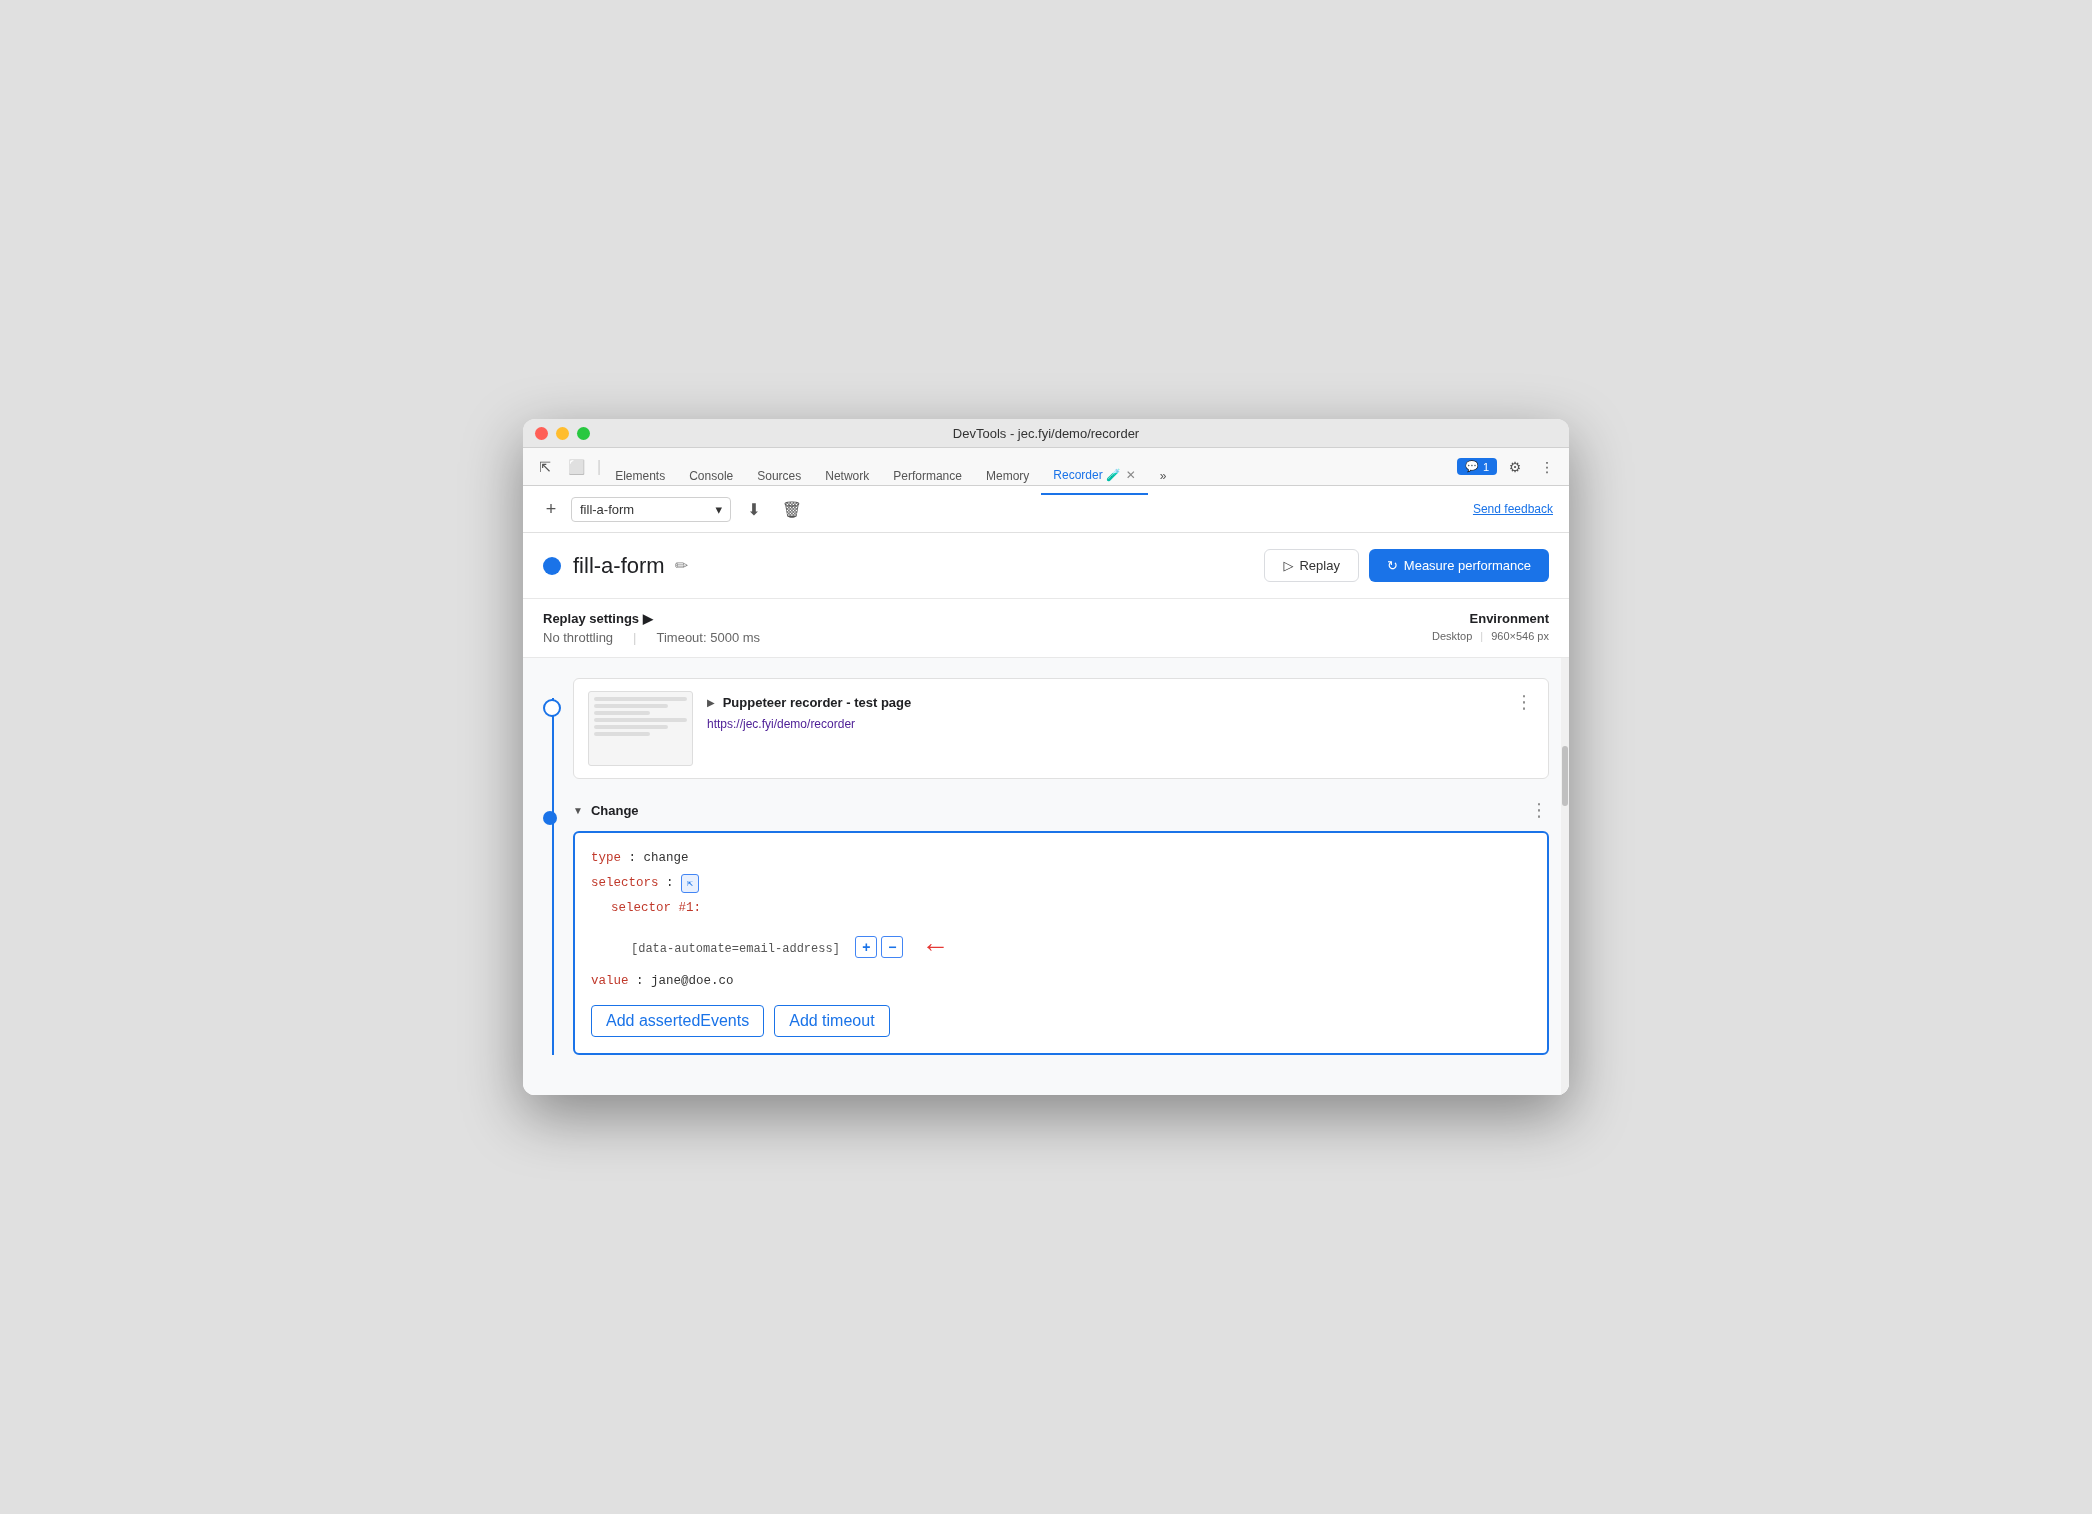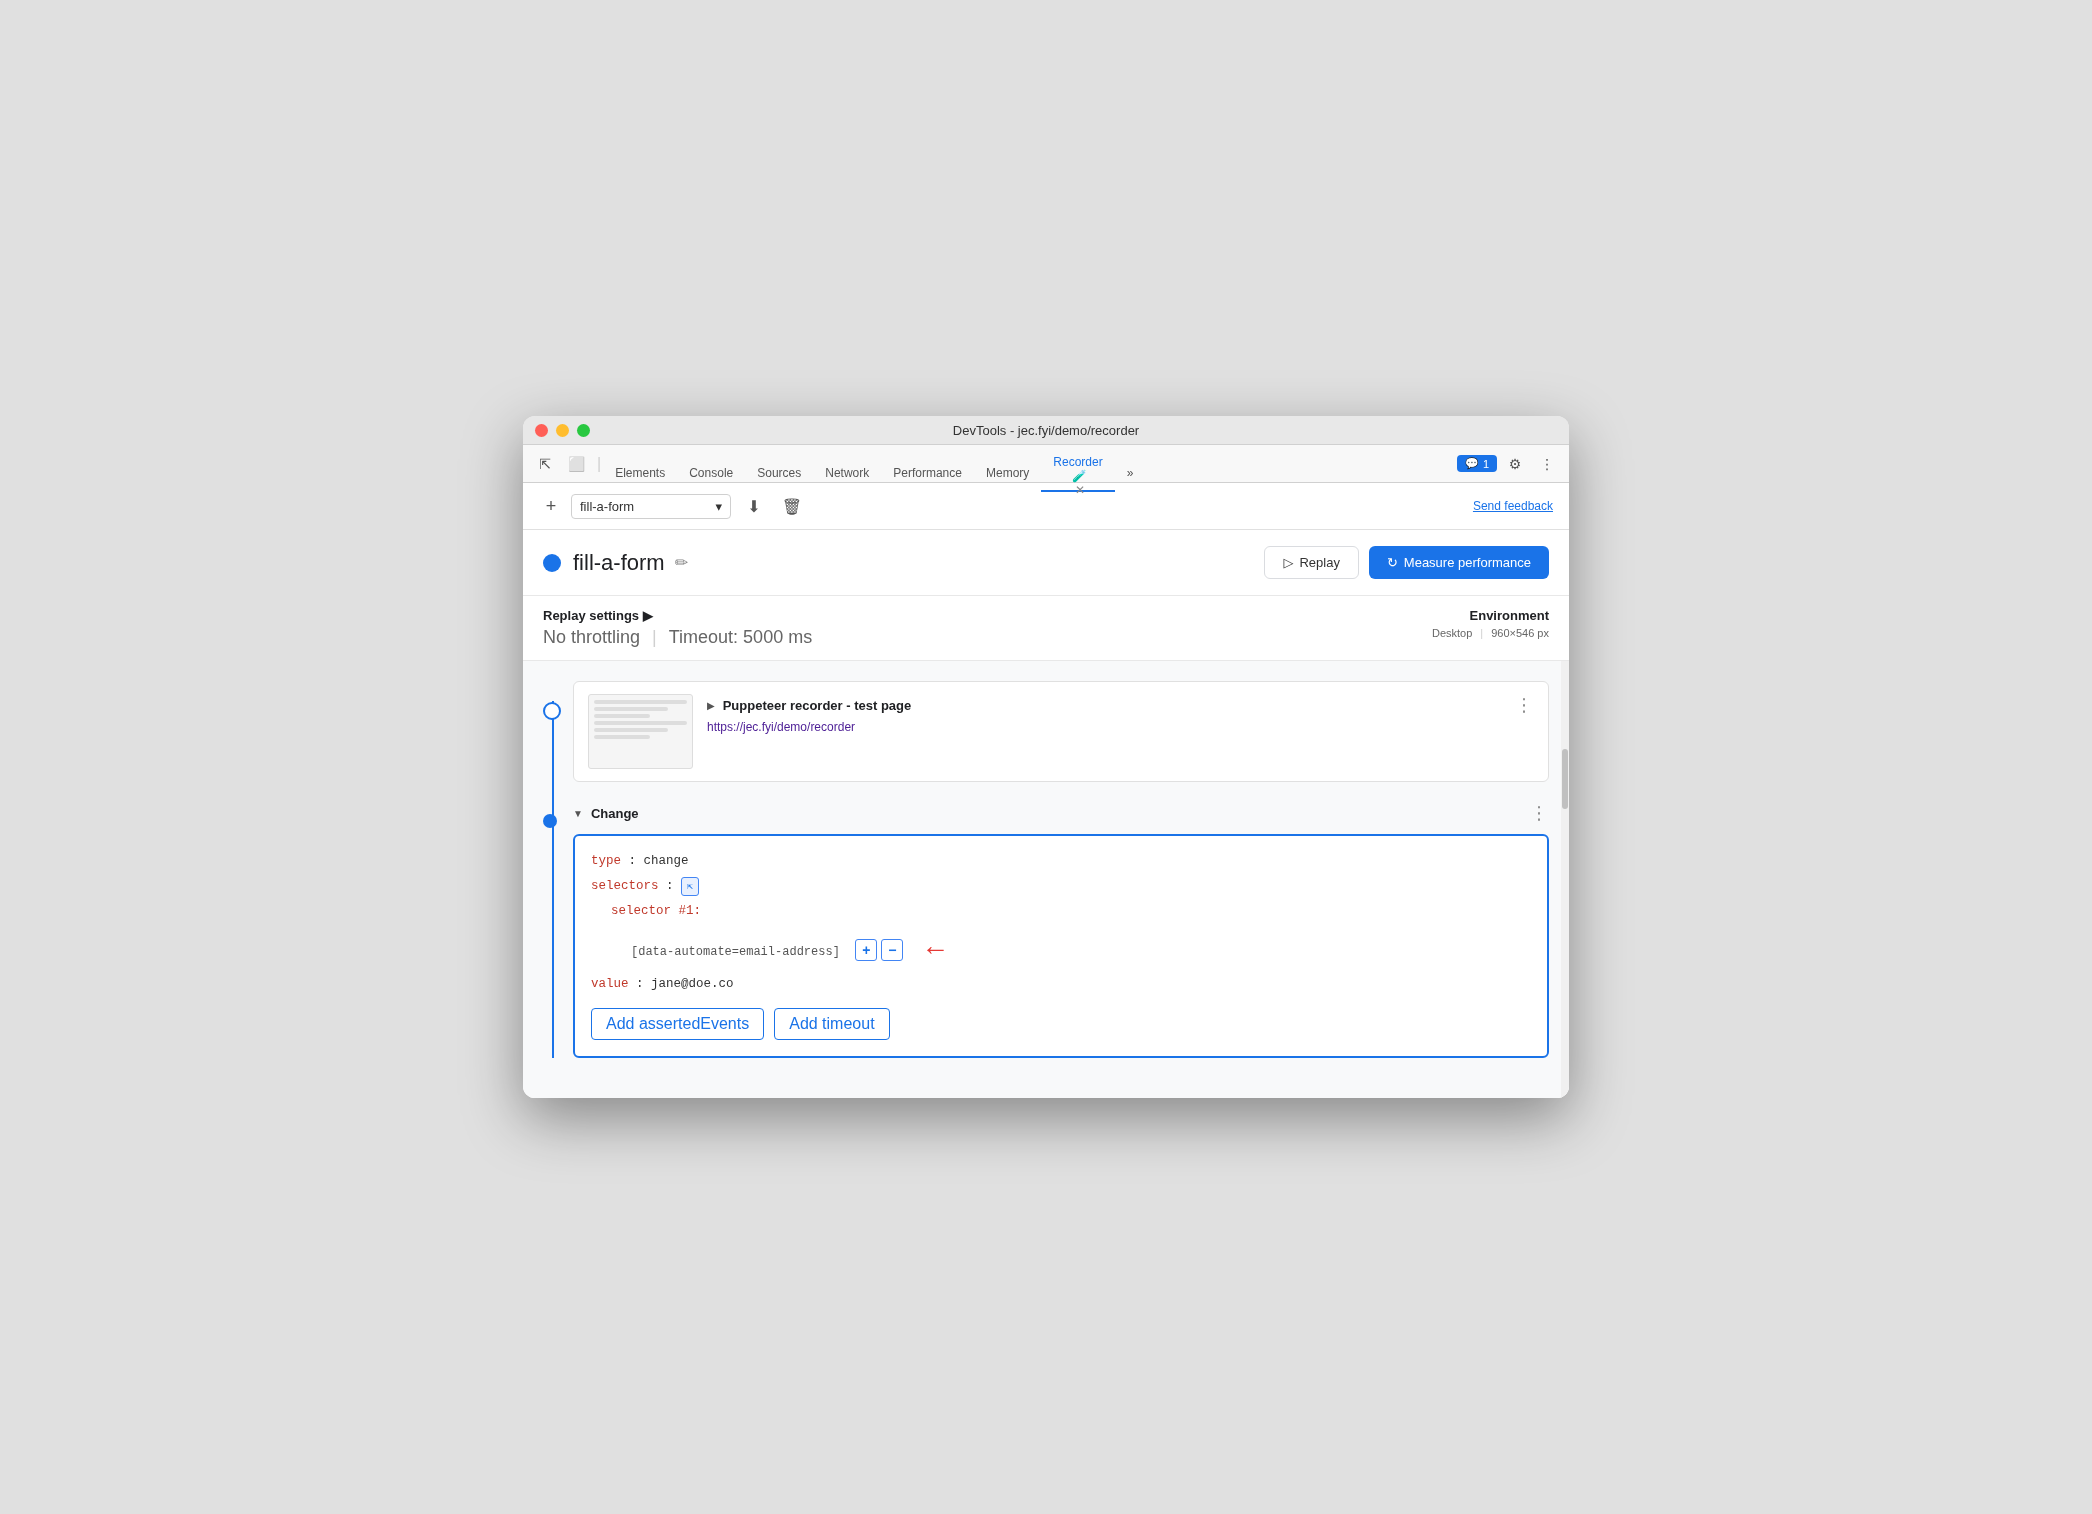--- a/index.html
+++ b/index.html
@@ -230,24 +230,24 @@
     .settings-title {
       font-size: 13px;
       font-weight: 600;
       color: #202124;
       display: flex;
       align-items: center;
       gap: 4px;
       margin-bottom: 4px;
     }
     .settings-values {
-      font-size: 18px;
+      font-size: 13px;
       color: #666;
       display: flex;
-      gap: 4px;
+      gap: 12px;
     }
     .settings-divider {
       margin: 0 8px;
       color: #d0d0d0;
     }
     .env-title {
       font-size: 13px;
       font-weight: 600;
       color: #202124;
       margin-bottom: 4px;
@@ -445,21 +445,21 @@
       <div class="tab-icon-btn">⇱</div>
       <div class="tab-icon-btn">⬜</div>
       <span class="tab-separator">|</span>
     </div>
     <div class="devtools-tab">Elements</div>
     <div class="devtools-tab">Console</div>
     <div class="devtools-tab">Sources</div>
     <div class="devtools-tab">Network</div>
     <div class="devtools-tab">Performance</div>
     <div class="devtools-tab">Memory</div>
-    <div class="devtools-tab active" style="position:relative;flex-direction:column;">
+    <div class="devtools-tab active" style="position:relative;">
       <span>Recorder</span>
       <span style="margin-left:4px; font-size:12px;">🧪</span>
       <span style="margin-left:4px; color:#888; cursor:pointer; font-size:12px;">✕</span>
     </div>
     <div class="devtools-tab">
       <span>»</span>
     </div>
     <div class="tabs-right">
       <div class="chat-badge">
         <span>💬</span>

